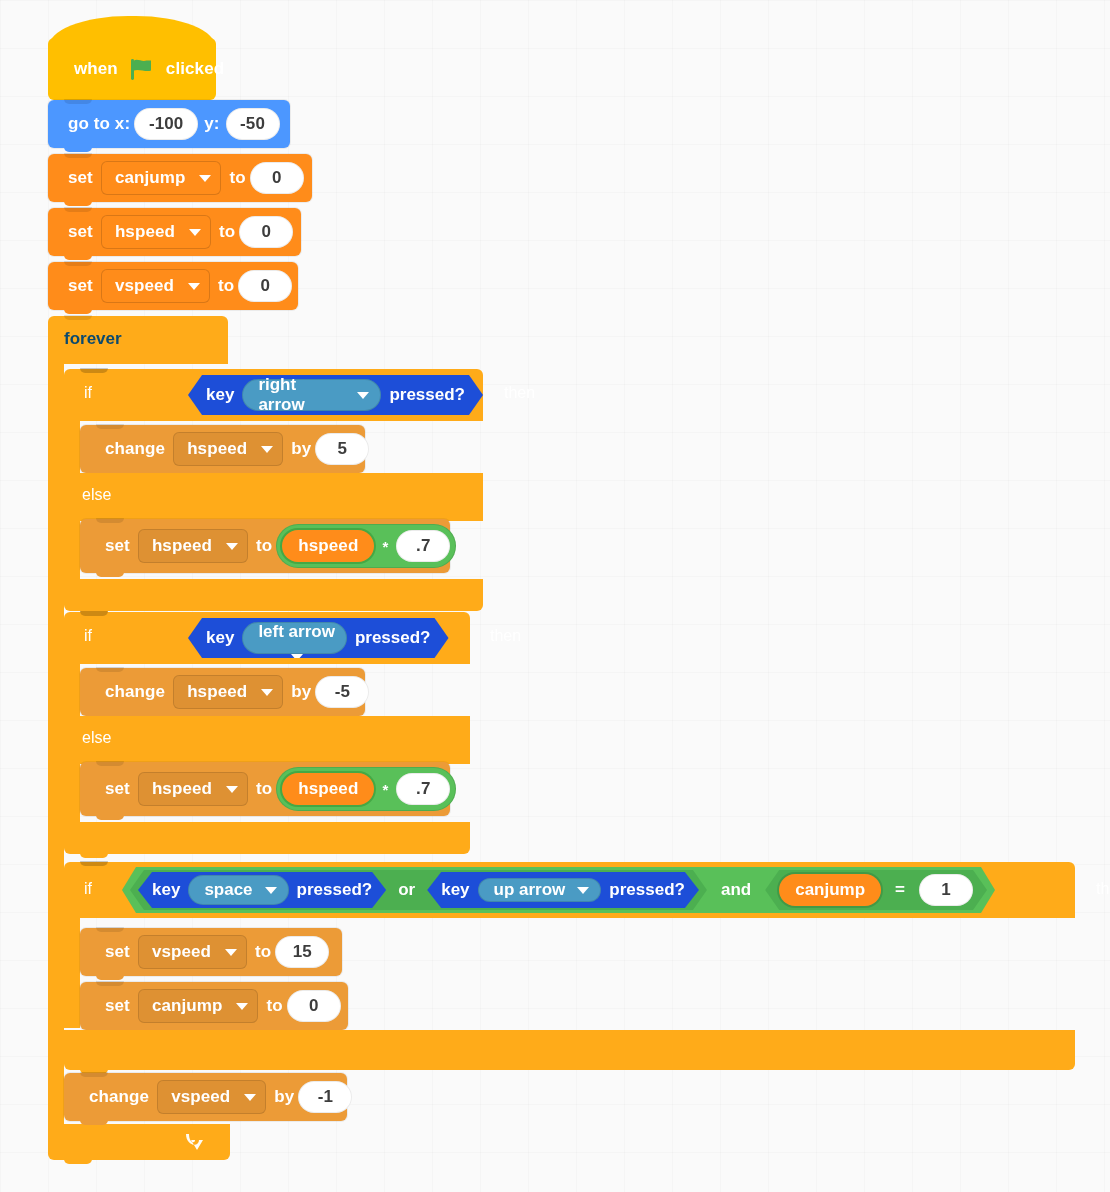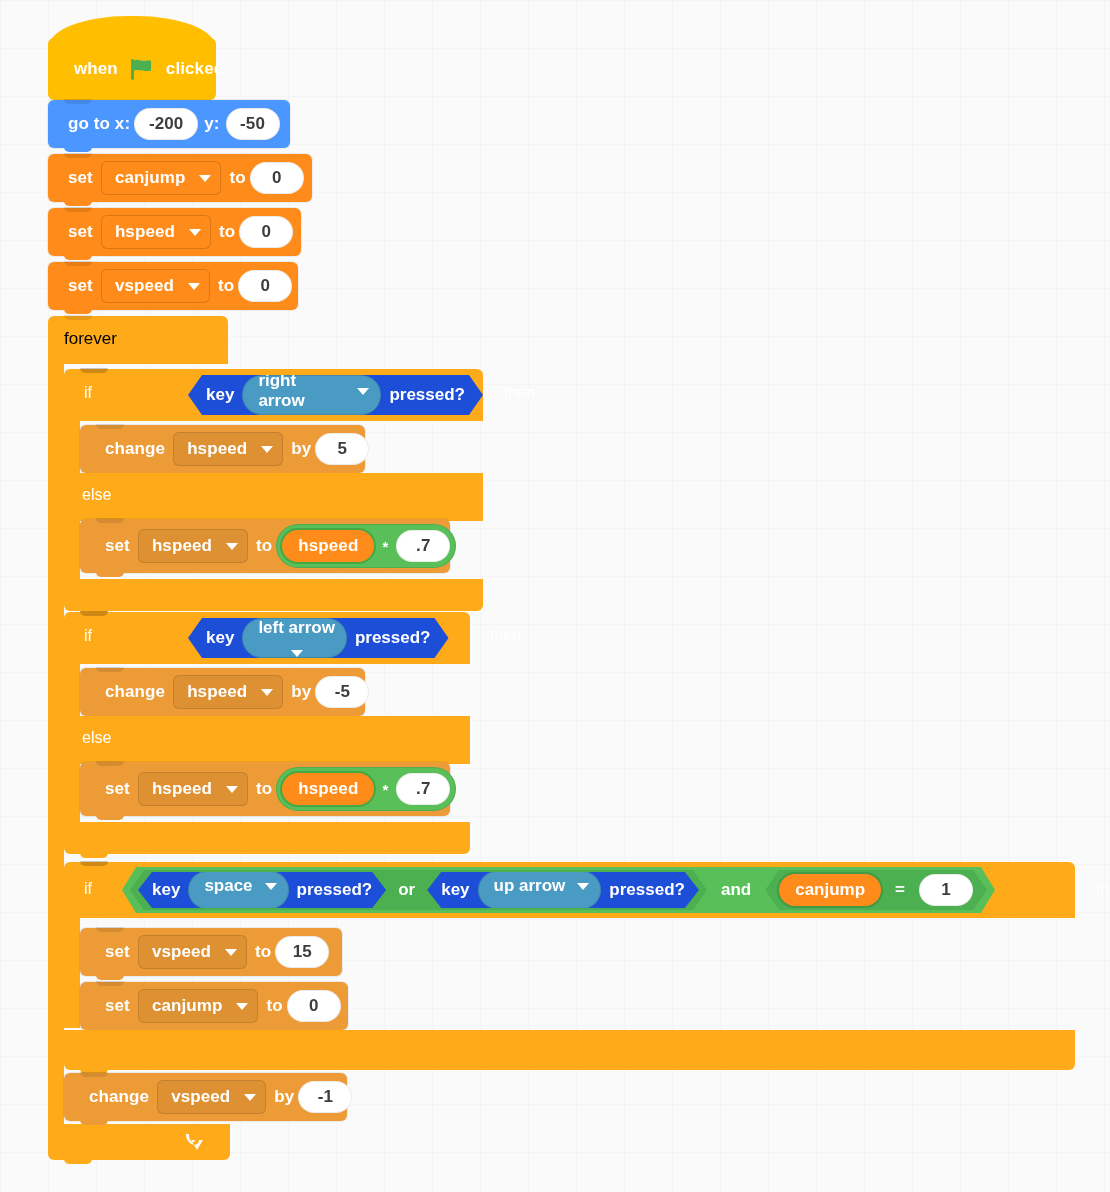--- a/index.html
+++ b/index.html
@@ -98,21 +98,21 @@
     border-left:6px solid transparent;
     border-right:6px solid transparent;
     border-top:7px solid #fff;
   }
 
   
   .dd-round {
     border-radius: 999px;
     height: 32px;
     display:flex; align-items:center;
-    padding: 0 12px 8px 16px;
+    padding: 0 12px 0 16px;
     color:#fff; font-size:17px; font-weight:bold;
     background:#4A9BC4;
     box-shadow: inset 0 0 0 1px rgba(0,0,0,0.12);
     gap: 12px;
   }
 
   
   .hex {
     display:flex; align-items:center;
     height:40px;
@@ -193,21 +193,21 @@
       <svg width="22" height="21" viewBox="0 0 22 21">
         <rect x="0" y="0" width="3" height="21" rx="1.4" fill="#4CAF50"></rect>
         <path d="M3 1.5 C7 -0.6, 11 3.4, 15.5 1.6 L20 1.6 L20 11.5 C15.5 13.6, 7.5 9.4, 3 11.5 Z" fill="#4CAF50"></path>
       </svg>
     </span>
     <span class="lbl">clicked</span>
   </div>
 
   <div class="blk stack c-motion" style="left:48px; top:100px; width:242px;">
     <span class="lbl tight">go to x:</span>
-    <span class="oval">-200</span>
+    <span class="oval">-100</span>
     <span class="lbl">y:</span>
     <span class="oval sm">-50</span>
   </div>
 
   <div class="blk stack c-var" style="left:48px; top:154px; width:264px;">
     <span class="lbl tight">set</span>
     <span class="dropdown dk">
       <span>canjump</span>
       <span class="caret"></span>
     </span>
@@ -229,21 +229,21 @@
     <span class="lbl tight">set</span>
     <span class="dropdown dk">
       <span>vspeed</span>
       <span class="caret"></span>
     </span>
     <span class="lbl tight">to</span>
     <span class="oval sm">0</span>
   </div>
 
   <div class="c-top c-ctrl" style="left:48px; top:316px; width:180px; height:48px;">
-    <span class="lbl" style="position:absolute; left:10px; top:13px; font-size:17px; font-weight:normal; color:#000000;">forever</span>
+    <span class="lbl" style="position:absolute; left:10px; top:13px; font-size:17px; font-weight:bold; color:#0c4a6e;">forever</span>
   </div>
 
   <div class="c-left c-ctrl" style="left:48px; top:364px; height:760px;"></div>
 
   <div class="c-bot c-ctrl" style="left:48px; top:1124px; width:182px; height:36px;">
     <svg class="loop-arrow" style="left:132px; top:6px; position:absolute;" width="26" height="24" viewBox="0 0 26 24">
       <path d="M6 4 C6 16, 19 18, 19 10 L23 10 L17 20 L11 10 L15 10 C15 14, 9 13, 9 4 Z" fill="#fff" opacity="0.95"></path>
     </svg>
   </div>
 
@@ -352,21 +352,21 @@
           <span>key</span>
           <span class="dd-round" style="margin:0 8px; height:30px;">
             <span>space</span>
             <span class="caret"></span>
           </span>
           <span>pressed?</span>
         </div>
         <span class="lbl" style="padding:0 12px;">or</span>
         <div class="hex sense" style="height:36px; padding:0 14px;">
           <span>key</span>
-          <span class="dd-round" style="margin:4px 8px; height:30px;">
+          <span class="dd-round" style="margin:4px 8px; height:24px;">
             <span>up arrow</span>
             <span class="caret"></span>
           </span>
           <span>pressed?</span>
         </div>
       </div>
       <span class="lbl" style="padding:0 14px;">and</span>
 
       <div class="hex op" style="height:40px; padding:0 14px; background:#4CAF50; gap:8px;">
         <span class="reporter plain">canjump</span>

